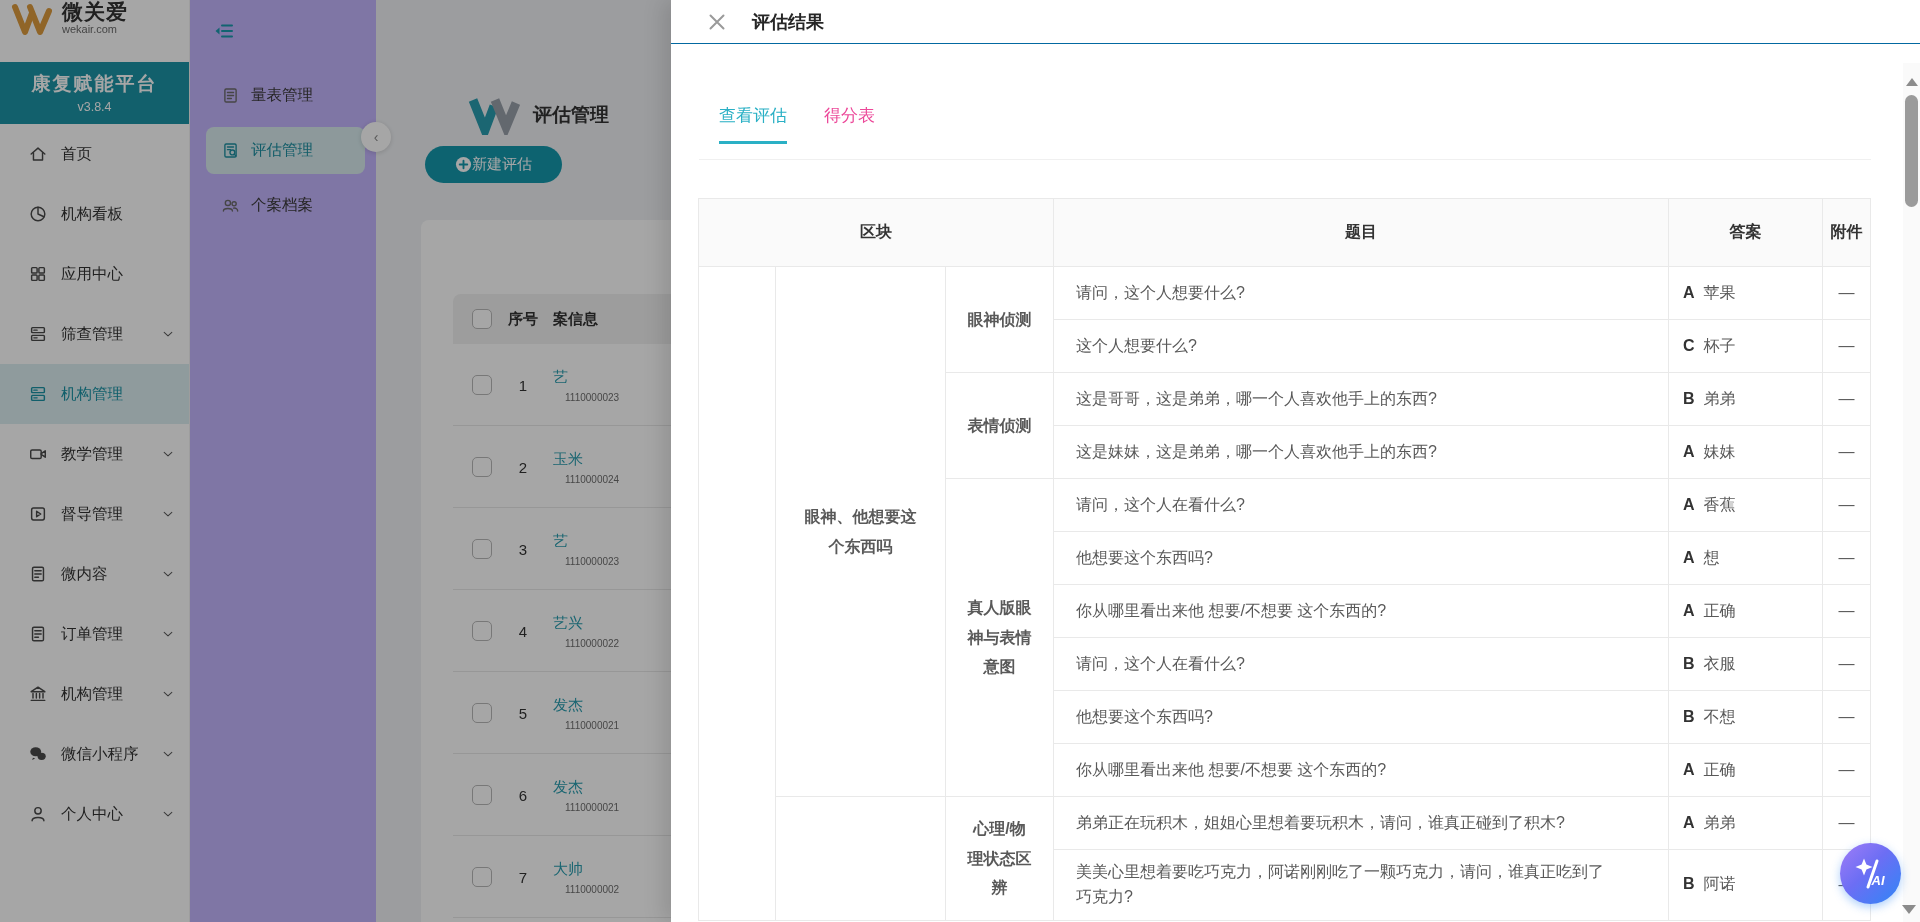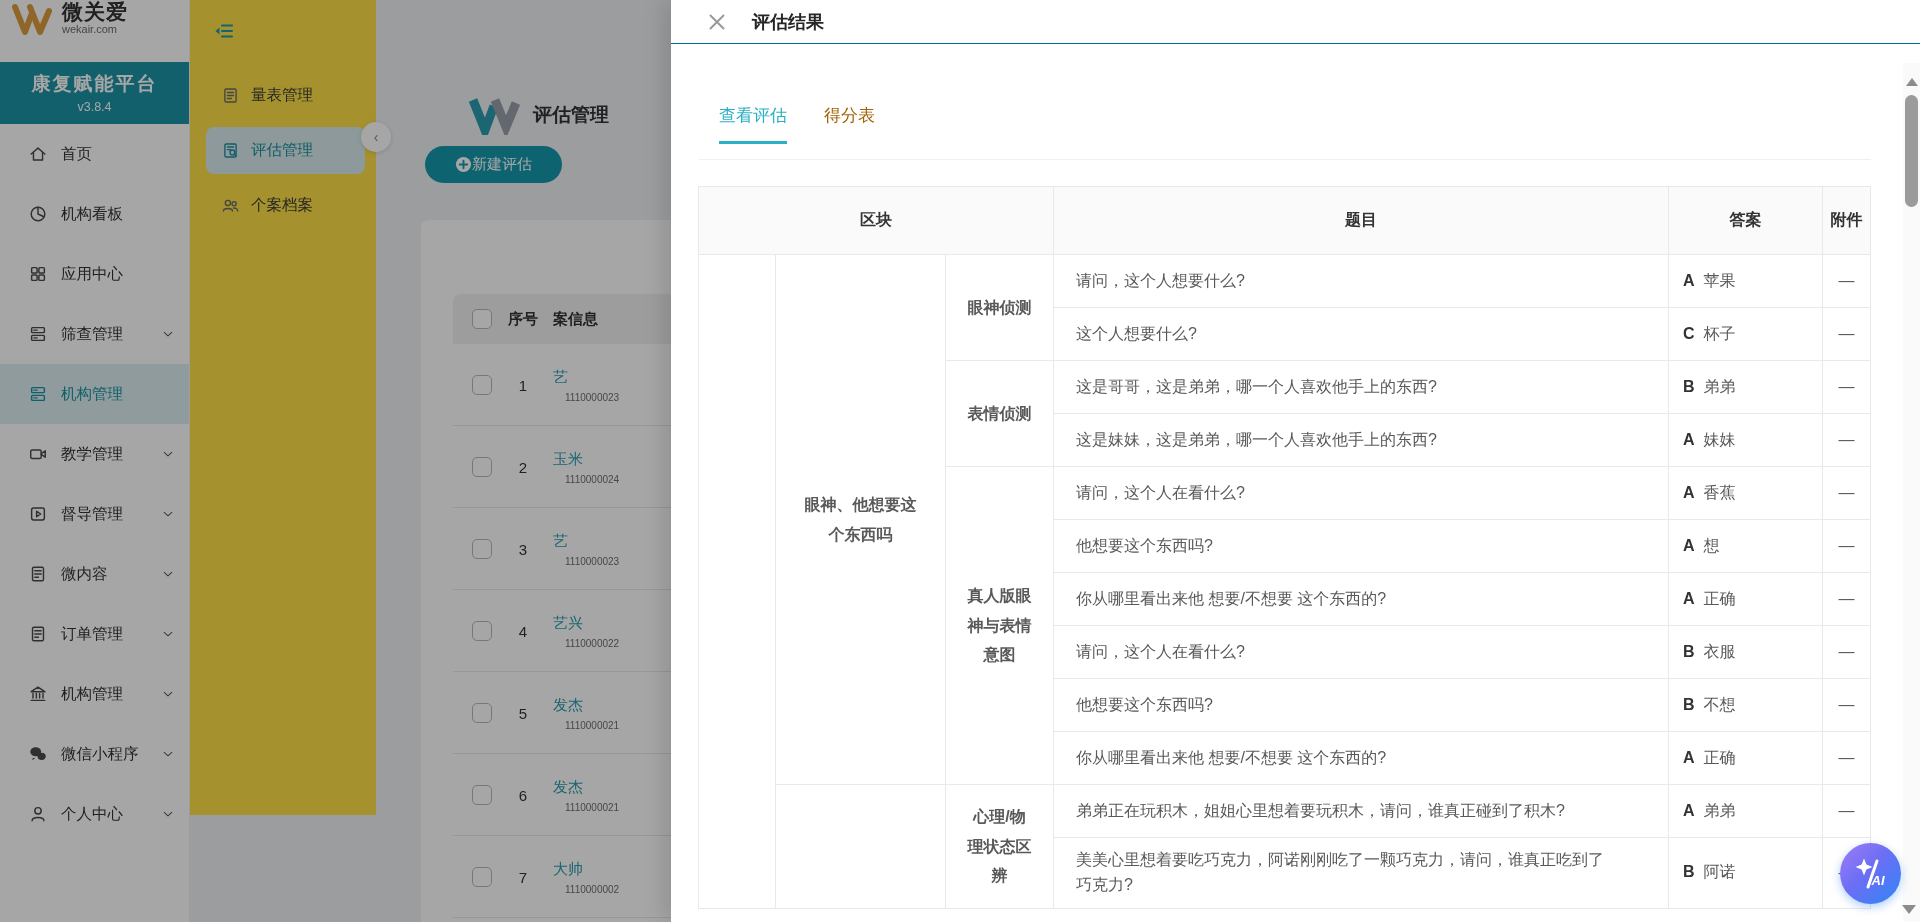--- a/index.html
+++ b/index.html
@@ -17,21 +17,21 @@
   .banner-version { font-size:12.5px; margin-top:3px; }
   .menu { position:absolute; top:124px; left:0; right:0; }
   .menu-item { height:60px; display:flex; align-items:center; padding:0 14px 0 28px; font-size:15.5px; color:#333; cursor:pointer; }
   .menu-item .mi-icon { width:20px; height:20px; margin-right:13px; color:#4a4a4a; flex:none; }
   .menu-item .chev { margin-left:auto; color:#5a5a5a; width:14px; height:14px; }
   .menu-item.active { background:#dceef1; color:#1b93a5; }
   .menu-item.active .mi-icon { color:#1b93a5; }
   svg.ic { width:100%; height:100%; display:block; }
 
   
-  .secondary-sidebar { position:absolute; left:189px; top:0; width:187px; height:815px; background:#fde047; z-index:9; border-left:1px solid #f2f2f2; }
+  .secondary-sidebar { position:absolute; left:189px; top:0; width:187px; height:922px; background:#c4b5fd; z-index:9; border-left:1px solid #f2f2f2; }
   .fold-btn { position:absolute; left:23px; top:20px; width:22px; height:22px; color:#1b9aae; cursor:pointer; }
   .sub-items { position:absolute; top:68px; left:0; right:0; }
   .sub-item { height:47px; margin:4px 11px 8px 16px; border-radius:8px; display:flex; align-items:center; padding-left:15px; gap:11px; font-size:15.5px; color:#3a3a3a; cursor:pointer; }
   .sub-item .mi-icon { width:19px; height:19px; color:#6b6b6b; flex:none; }
   .sub-item.active { background:#d9ecef; color:#1e8fa1; }
   .sub-item.active .mi-icon { color:#1e8fa1; }
 
   
   .main { position:absolute; left:376px; top:0; right:0; bottom:0; }
   .collapse-circle { position:absolute; left:-15px; top:122px; width:30px; height:30px; border-radius:50%; background:#fff; box-shadow:0 1px 5px rgba(0,0,0,.15); color:#8a8a8a; font-size:14px; display:flex; align-items:center; justify-content:center; z-index:12; cursor:pointer; }
@@ -57,26 +57,26 @@
 
   
   .mask { position:absolute; inset:0; background:rgba(0,0,0,.35); z-index:30; }
 
   
   .drawer { position:absolute; left:671px; top:0; right:0; bottom:0; background:#fff; z-index:40; box-shadow:-8px 0 20px rgba(0,0,0,.12); }
   .d-head { height:44px; border-bottom:1px solid #0369a1; display:flex; align-items:center; padding-left:36px; }
   .d-close { width:20px; height:20px; color:#9a9a9a; cursor:pointer; margin-right:25px; }
   .d-title { font-size:18px; font-weight:bold; color:#262626; }
   .tabs { position:absolute; left:28px; top:104px; display:flex; gap:37px; z-index:2;margin-left:20px; }
-  .tab { font-size:17px; color:#a16207; padding-bottom:17px; position:relative; cursor:pointer; }
+  .tab { font-size:17px; color:#ec4899; padding-bottom:17px; position:relative; cursor:pointer; }
   .tab.active { color:#2ab0c5; }
   .tab.active::after { content:""; position:absolute; left:0; right:0; bottom:0; height:3px; background:#2ab0c5; }
   .tabs-line { position:absolute; left:28px; width:1172px; top:159px; height:1px; background:#f0f0f0; }
 
-  .a-table { position:absolute; left:27px; top:186px; width:1172px; border-collapse:collapse; table-layout:fixed; }
+  .a-table { position:absolute; left:27px; top:198px; width:1172px; border-collapse:collapse; table-layout:fixed; }
   .a-table th,.a-table td { border:1px solid #e9e9e9; }
   .a-table thead th { height:68px; background:#fafafa; font-size:16px; font-weight:bold; color:#333; padding:0 6px; }
   .a-table tbody td { height:53px; font-size:16px; color:#595959; background:#fff; }
   td.q-cell { text-align:left; padding:10px 56px 10px 22px; line-height:1.55; }
   td.group-cell { font-weight:bold; color:#333; text-align:center; padding:0 25px; line-height:1.85; }
   td.block-cell { font-weight:bold; color:#333; text-align:center; padding:0 21px; line-height:1.85; }
   td.ans-cell { text-align:left; padding-left:14px; }
   td.ans-cell .ltr { font-weight:bold; color:#333; margin-right:9px; }
   td.att-cell { text-align:center; color:#b0b0b0; }
 

